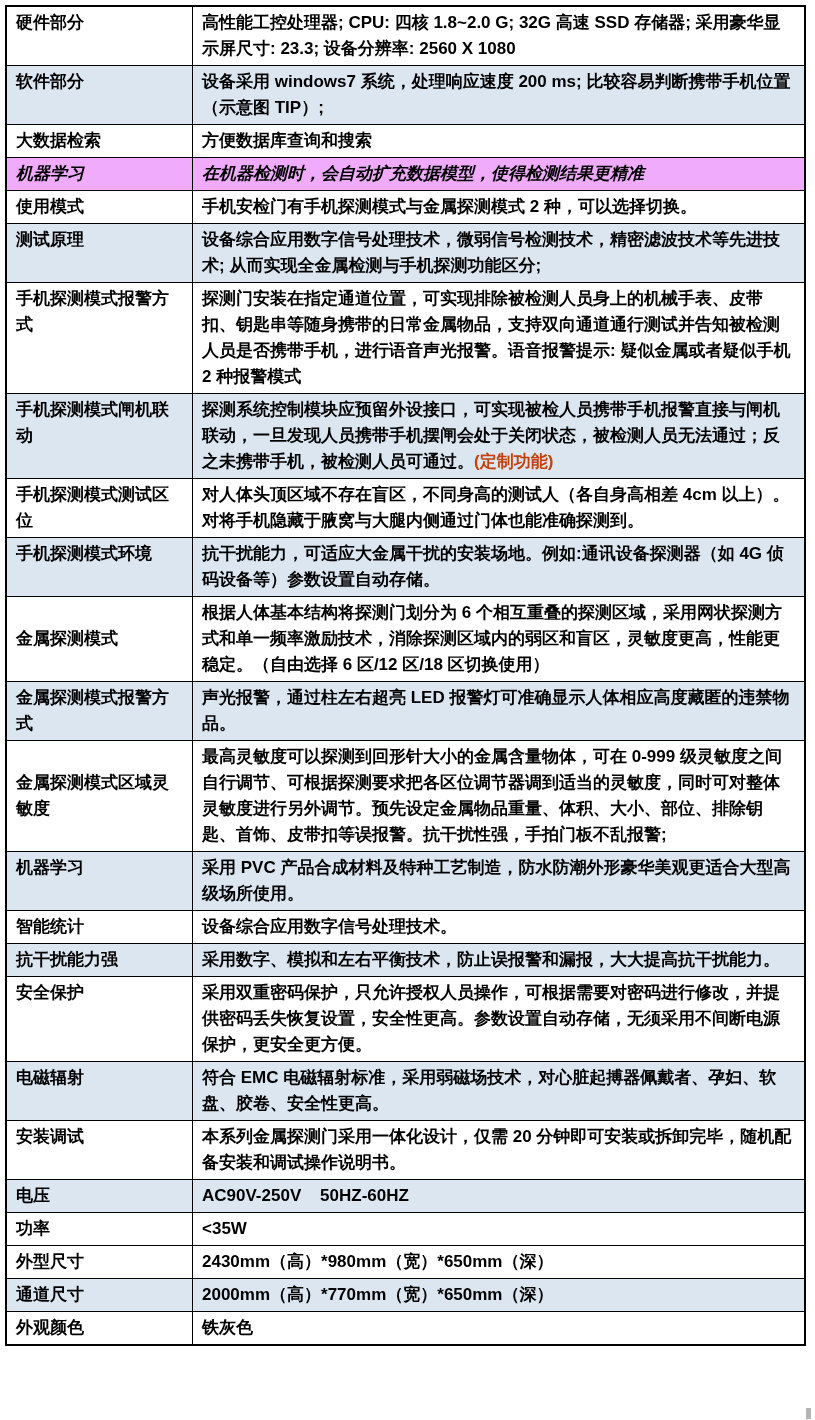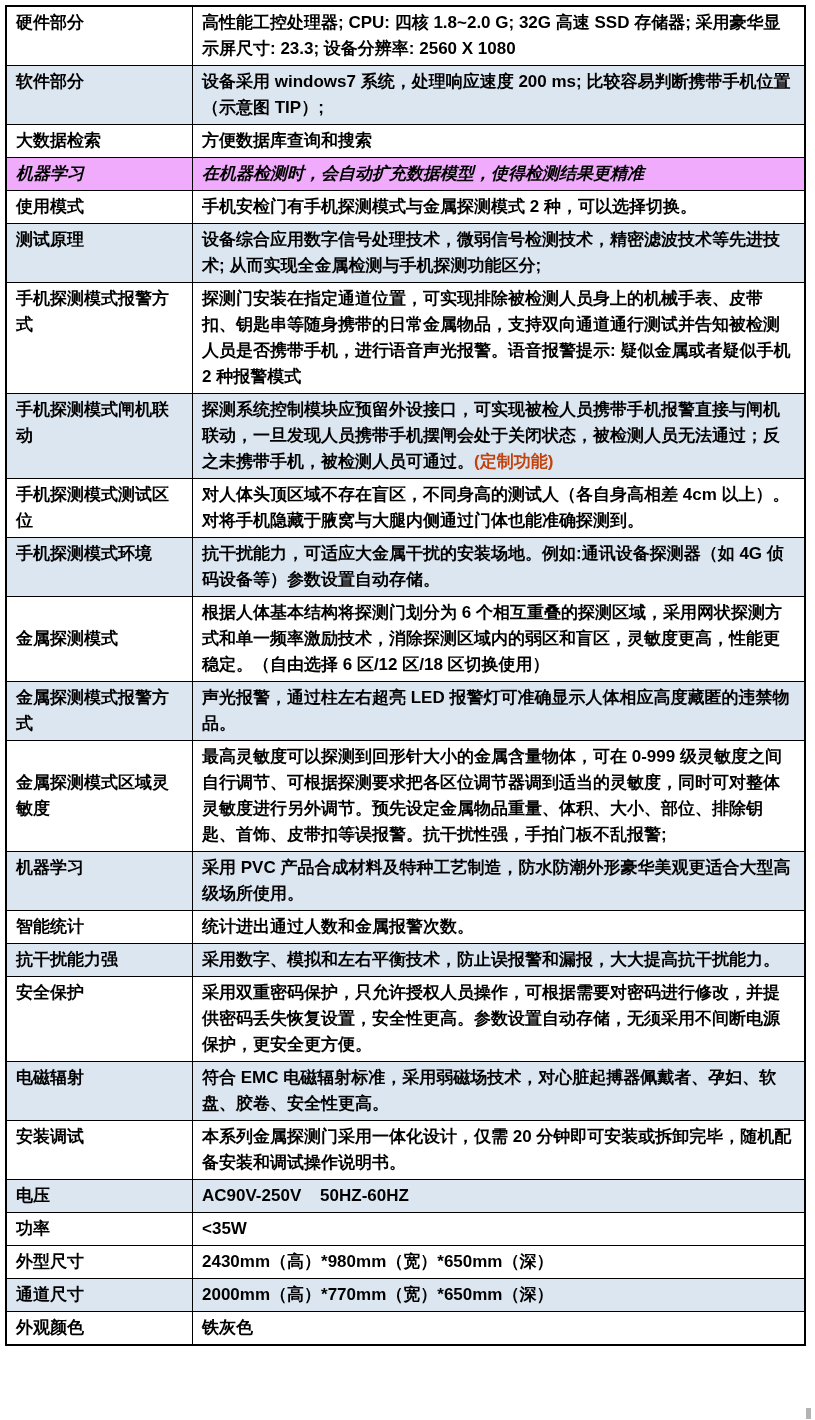--- a/index.html
+++ b/index.html
@@ -106,21 +106,21 @@
         <tr class="shade-white label-middle">
           <td class="label-cell">金属探测模式区域灵敏度</td>
           <td class="value-cell"><span>最高灵敏度可以探测到回形针大小的金属含量物体，可在 0-999 级灵敏度之间自行调节、可根据探测要求把各区位调节器调到适当的灵敏度，同时可对整体灵敏度进行另外调节。预先设定金属物品重量、体积、大小、部位、排除钥匙、首饰、皮带扣等误报警。抗干扰性强，手拍门板不乱报警;</span></td>
         </tr>
         <tr class="shade-blue">
           <td class="label-cell">机器学习</td>
           <td class="value-cell"><span>采用 PVC 产品合成材料及特种工艺制造，防水防潮外形豪华美观更适合大型高级场所使用。</span></td>
         </tr>
         <tr class="shade-white">
           <td class="label-cell">智能统计</td>
-          <td class="value-cell"><span>统计进出通过人数和金属报警次数。</span></td>
+          <td class="value-cell"><span>设备综合应用数字信号处理技术。</span></td>
         </tr>
         <tr class="shade-blue">
           <td class="label-cell">抗干扰能力强</td>
           <td class="value-cell"><span>采用数字、模拟和左右平衡技术，防止误报警和漏报，大大提高抗干扰能力。</span></td>
         </tr>
         <tr class="shade-white">
           <td class="label-cell">安全保护</td>
           <td class="value-cell"><span>采用双重密码保护，只允许授权人员操作，可根据需要对密码进行修改，并提供密码丢失恢复设置，安全性更高。参数设置自动存储，无须采用不间断电源保护，更安全更方便。</span></td>
         </tr>
         <tr class="shade-blue">

